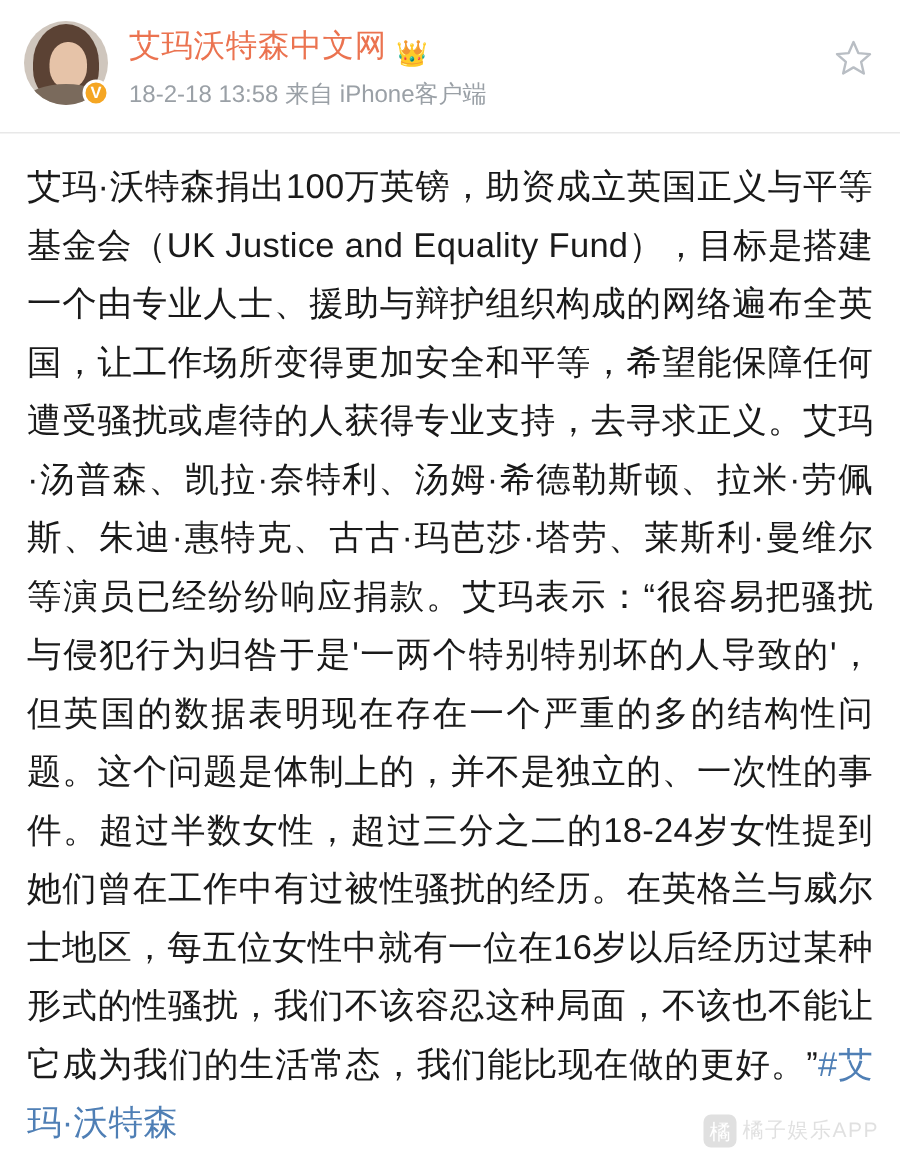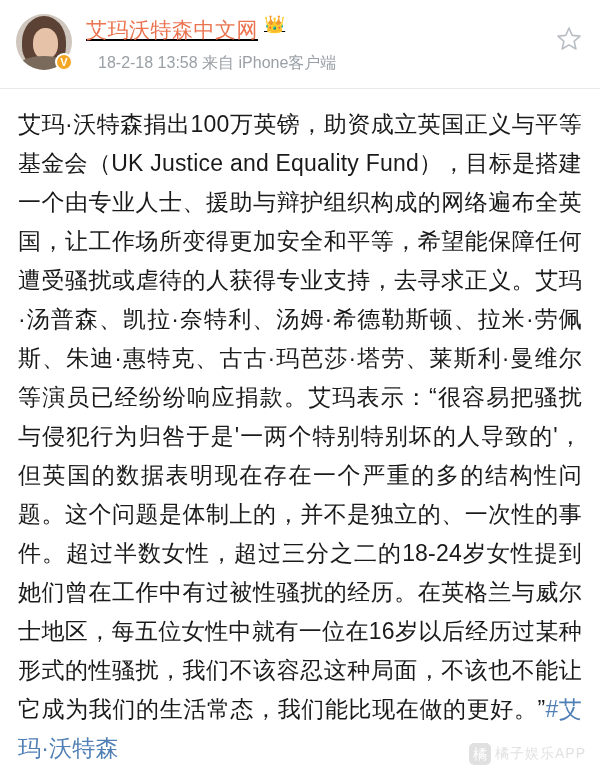--- a/index.html
+++ b/index.html
@@ -85,41 +85,39 @@
     text-align: center;
     font-weight: bold;
   }
   .head-text {
     flex: 1 1 auto;
     min-width: 0;
     padding-top: 2px;
   }
   .nameline {
     display: flex;
-    align-items: flex-start;
+    align-items: flex-end;
     gap: 6px;
-    text-decoration: underline;
   }
   .username {
     color: #eb7350;
     font-size: 21px;
     letter-spacing: 0.5px;
     white-space: nowrap;
   }
   .crown-icon {
     font-size: 17px;
     line-height: 1;
     color: #e8a33d;
   }
   .metaline {
     margin-top: 9px;
     color: #9aa0a6;
     font-size: 16px;
     white-space: nowrap;
-    margin-left: 12px;
   }
   .meta-source {
     color: #9aa0a6;
   }
   .star-btn {
     position: absolute;
     right: 18px;
     top: 26px;
     width: 26px;
     height: 26px;

